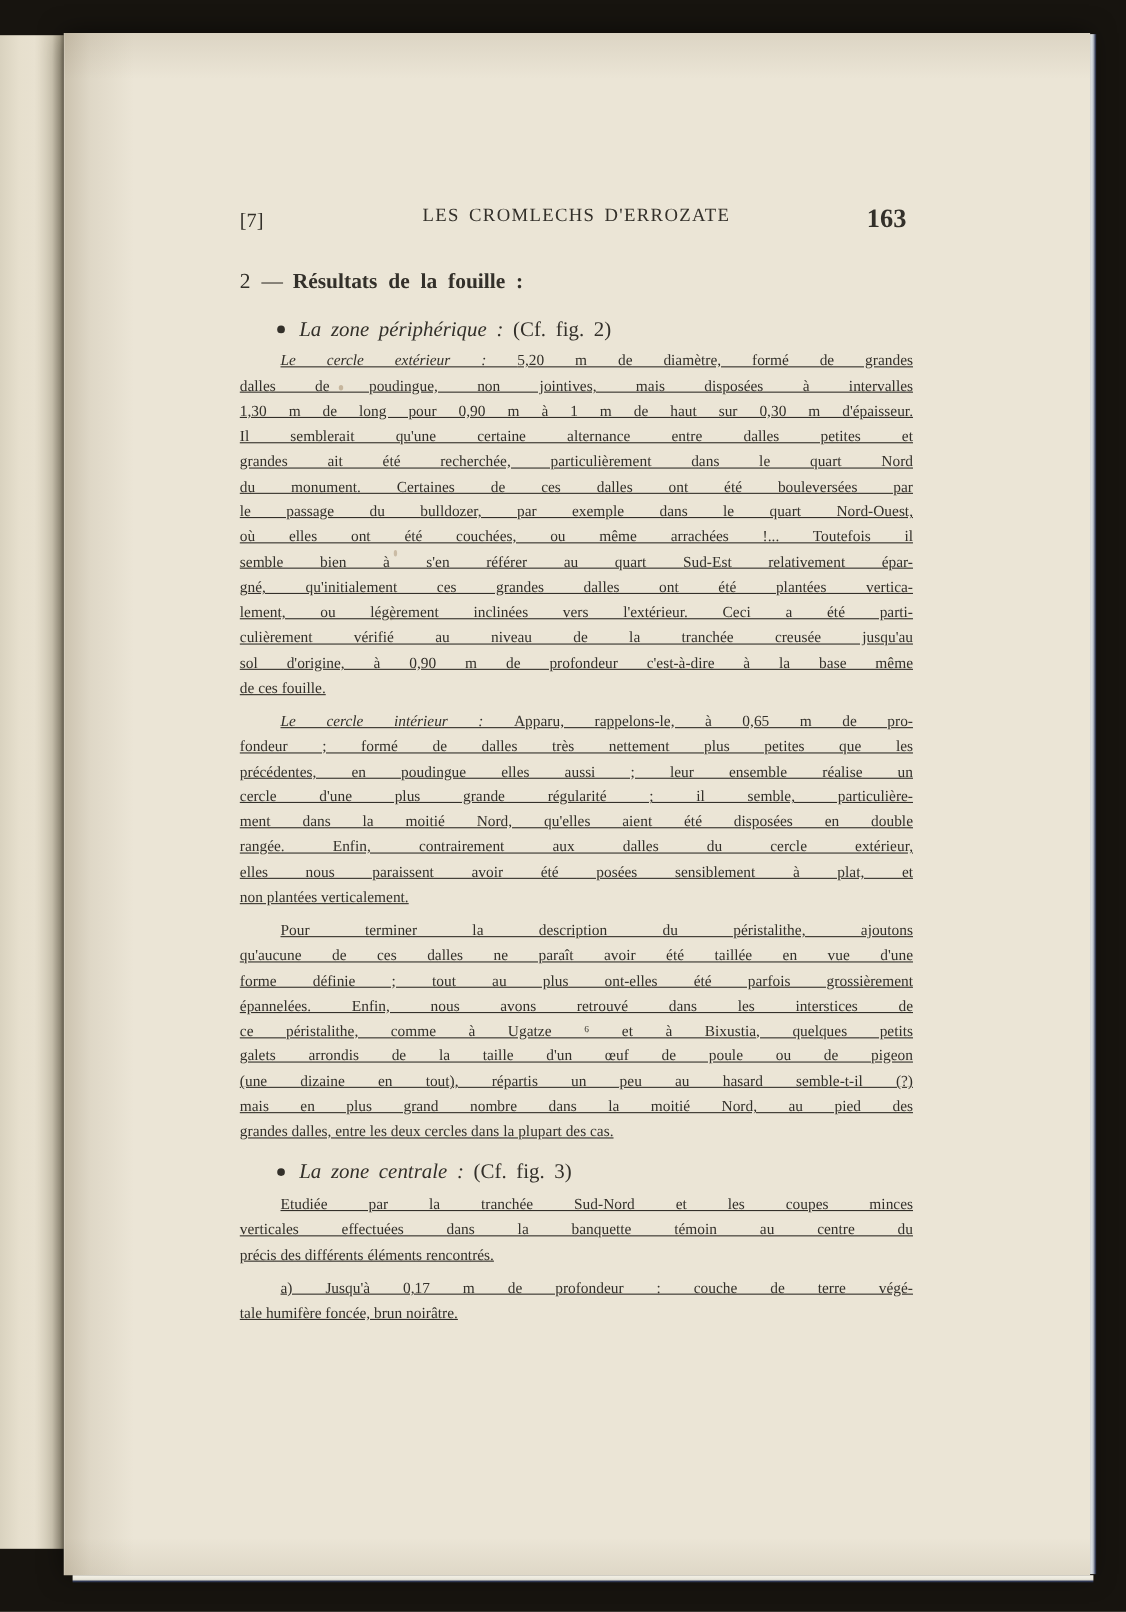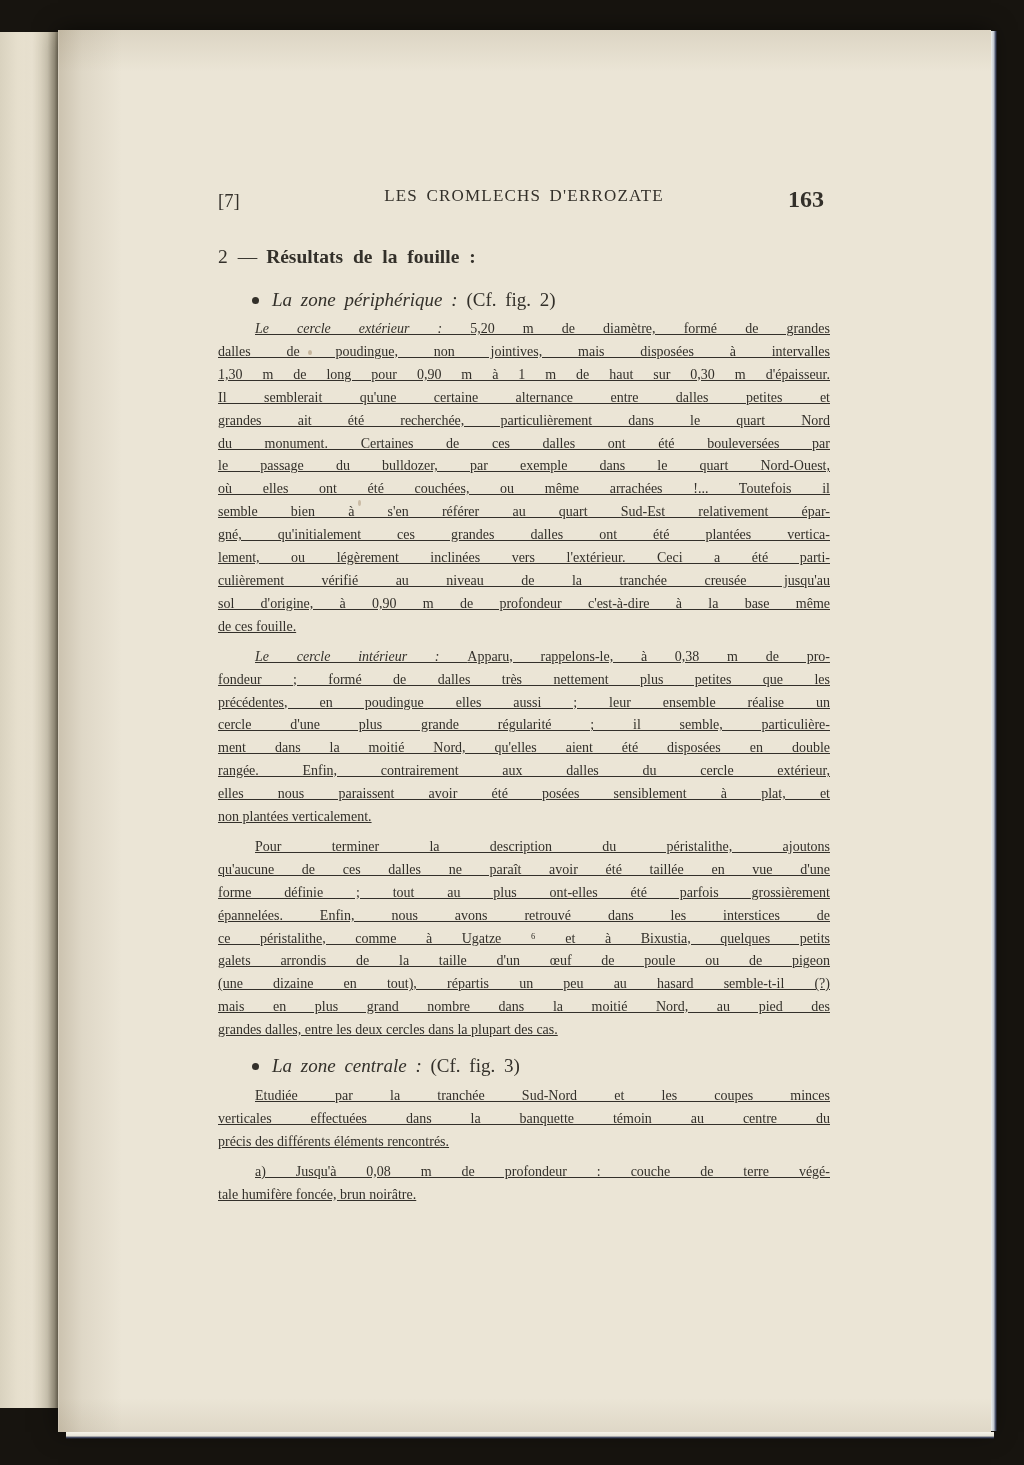--- a/index.html
+++ b/index.html
@@ -86,21 +86,21 @@
             <div class="pline"><span>le passage du bulldozer, par exemple dans le quart Nord-Ouest,</span></div>
             <div class="pline"><span>où elles ont été couchées, ou même arrachées !... Toutefois il</span></div>
             <div class="pline"><span>semble bien à s'en référer au quart Sud-Est relativement épar-</span></div>
             <div class="pline"><span>gné, qu'initialement ces grandes dalles ont été plantées vertica-</span></div>
             <div class="pline"><span>lement, ou légèrement inclinées vers l'extérieur. Ceci a été parti-</span></div>
             <div class="pline"><span>culièrement vérifié au niveau de la tranchée creusée jusqu'au</span></div>
             <div class="pline"><span>sol d'origine, à 0,90 m de profondeur c'est-à-dire à la base même</span></div>
             <div class="pline lastline"><span>de ces fouille.</span></div>
           </div>
           <div class="para">
-            <div class="pline ind"><span class="it">Le cercle intérieur : </span><span>Apparu, rappelons-le, à 0,38 m de pro-</span></div>
+            <div class="pline ind"><span class="it">Le cercle intérieur : </span><span>Apparu, rappelons-le, à 0,65 m de pro-</span></div>
             <div class="pline"><span>fondeur ; formé de dalles très nettement plus petites que les</span></div>
             <div class="pline"><span>précédentes, en poudingue elles aussi ; leur ensemble réalise un</span></div>
             <div class="pline"><span>cercle d'une plus grande régularité ; il semble, particulière-</span></div>
             <div class="pline"><span>ment dans la moitié Nord, qu'elles aient été disposées en double</span></div>
             <div class="pline"><span>rangée. Enfin, contrairement aux dalles du cercle extérieur,</span></div>
             <div class="pline"><span>elles nous paraissent avoir été posées sensiblement à plat, et</span></div>
             <div class="pline lastline"><span>non plantées verticalement.</span></div>
           </div>
           <div class="para">
             <div class="pline ind"><span>Pour terminer la description du péristalithe, ajoutons</span></div>
@@ -113,21 +113,21 @@
             <div class="pline"><span>mais en plus grand nombre dans la moitié Nord, au pied des</span></div>
             <div class="pline lastline"><span>grandes dalles, entre les deux cercles dans la plupart des cas.</span></div>
           </div>
           <div class="bullet-line"><span class="bullet-dot"></span><span class="it">La zone centrale : </span><span>(Cf. fig. 3)</span></div>
           <div class="para">
             <div class="pline ind"><span>Etudiée par la tranchée Sud-Nord et les coupes minces</span></div>
             <div class="pline"><span>verticales effectuées dans la banquette témoin au centre du</span></div>
             <div class="pline lastline"><span>précis des différents éléments rencontrés.</span></div>
           </div>
           <div class="para">
-            <div class="pline ind"><span>a) Jusqu'à 0,08 m de profondeur : couche de terre végé-</span></div>
+            <div class="pline ind"><span>a) Jusqu'à 0,17 m de profondeur : couche de terre végé-</span></div>
             <div class="pline lastline"><span>tale humifère foncée, brun noirâtre.</span></div>
           </div>
         </div>
     </div>
   </div>
 
   <div class="right-edge"></div>
   <div class="bottom-edge"></div>
 </div>
 

